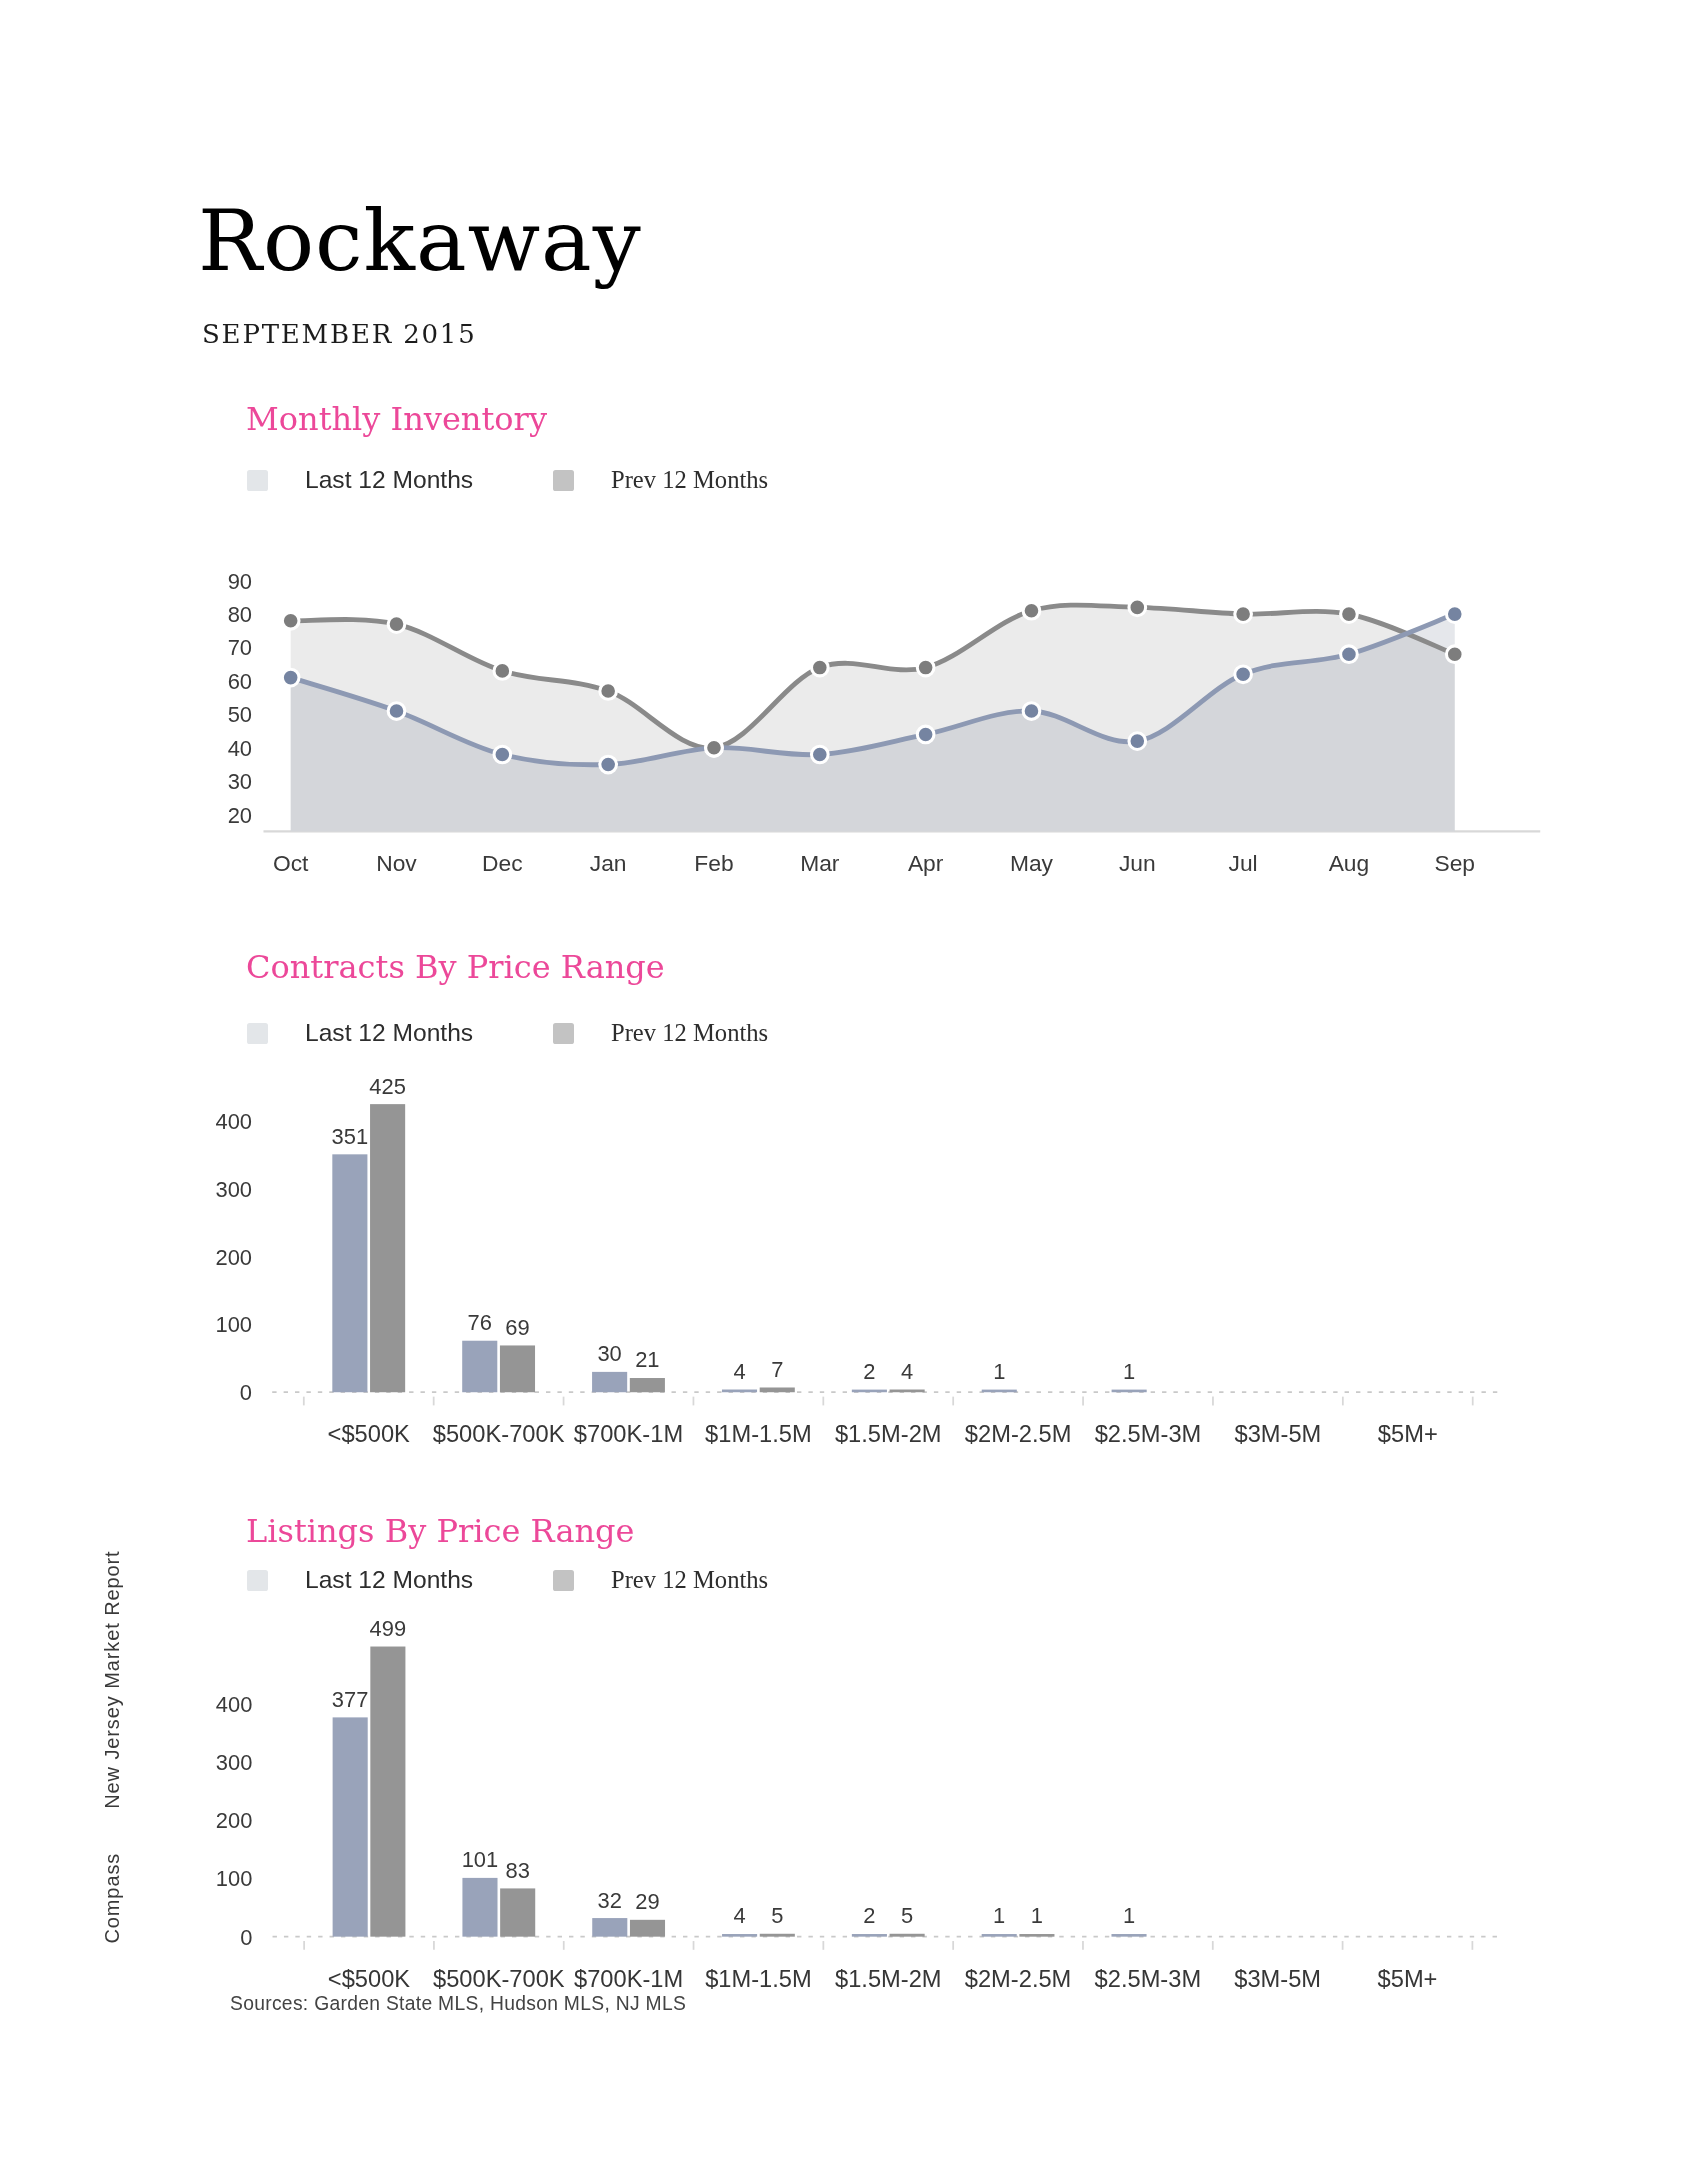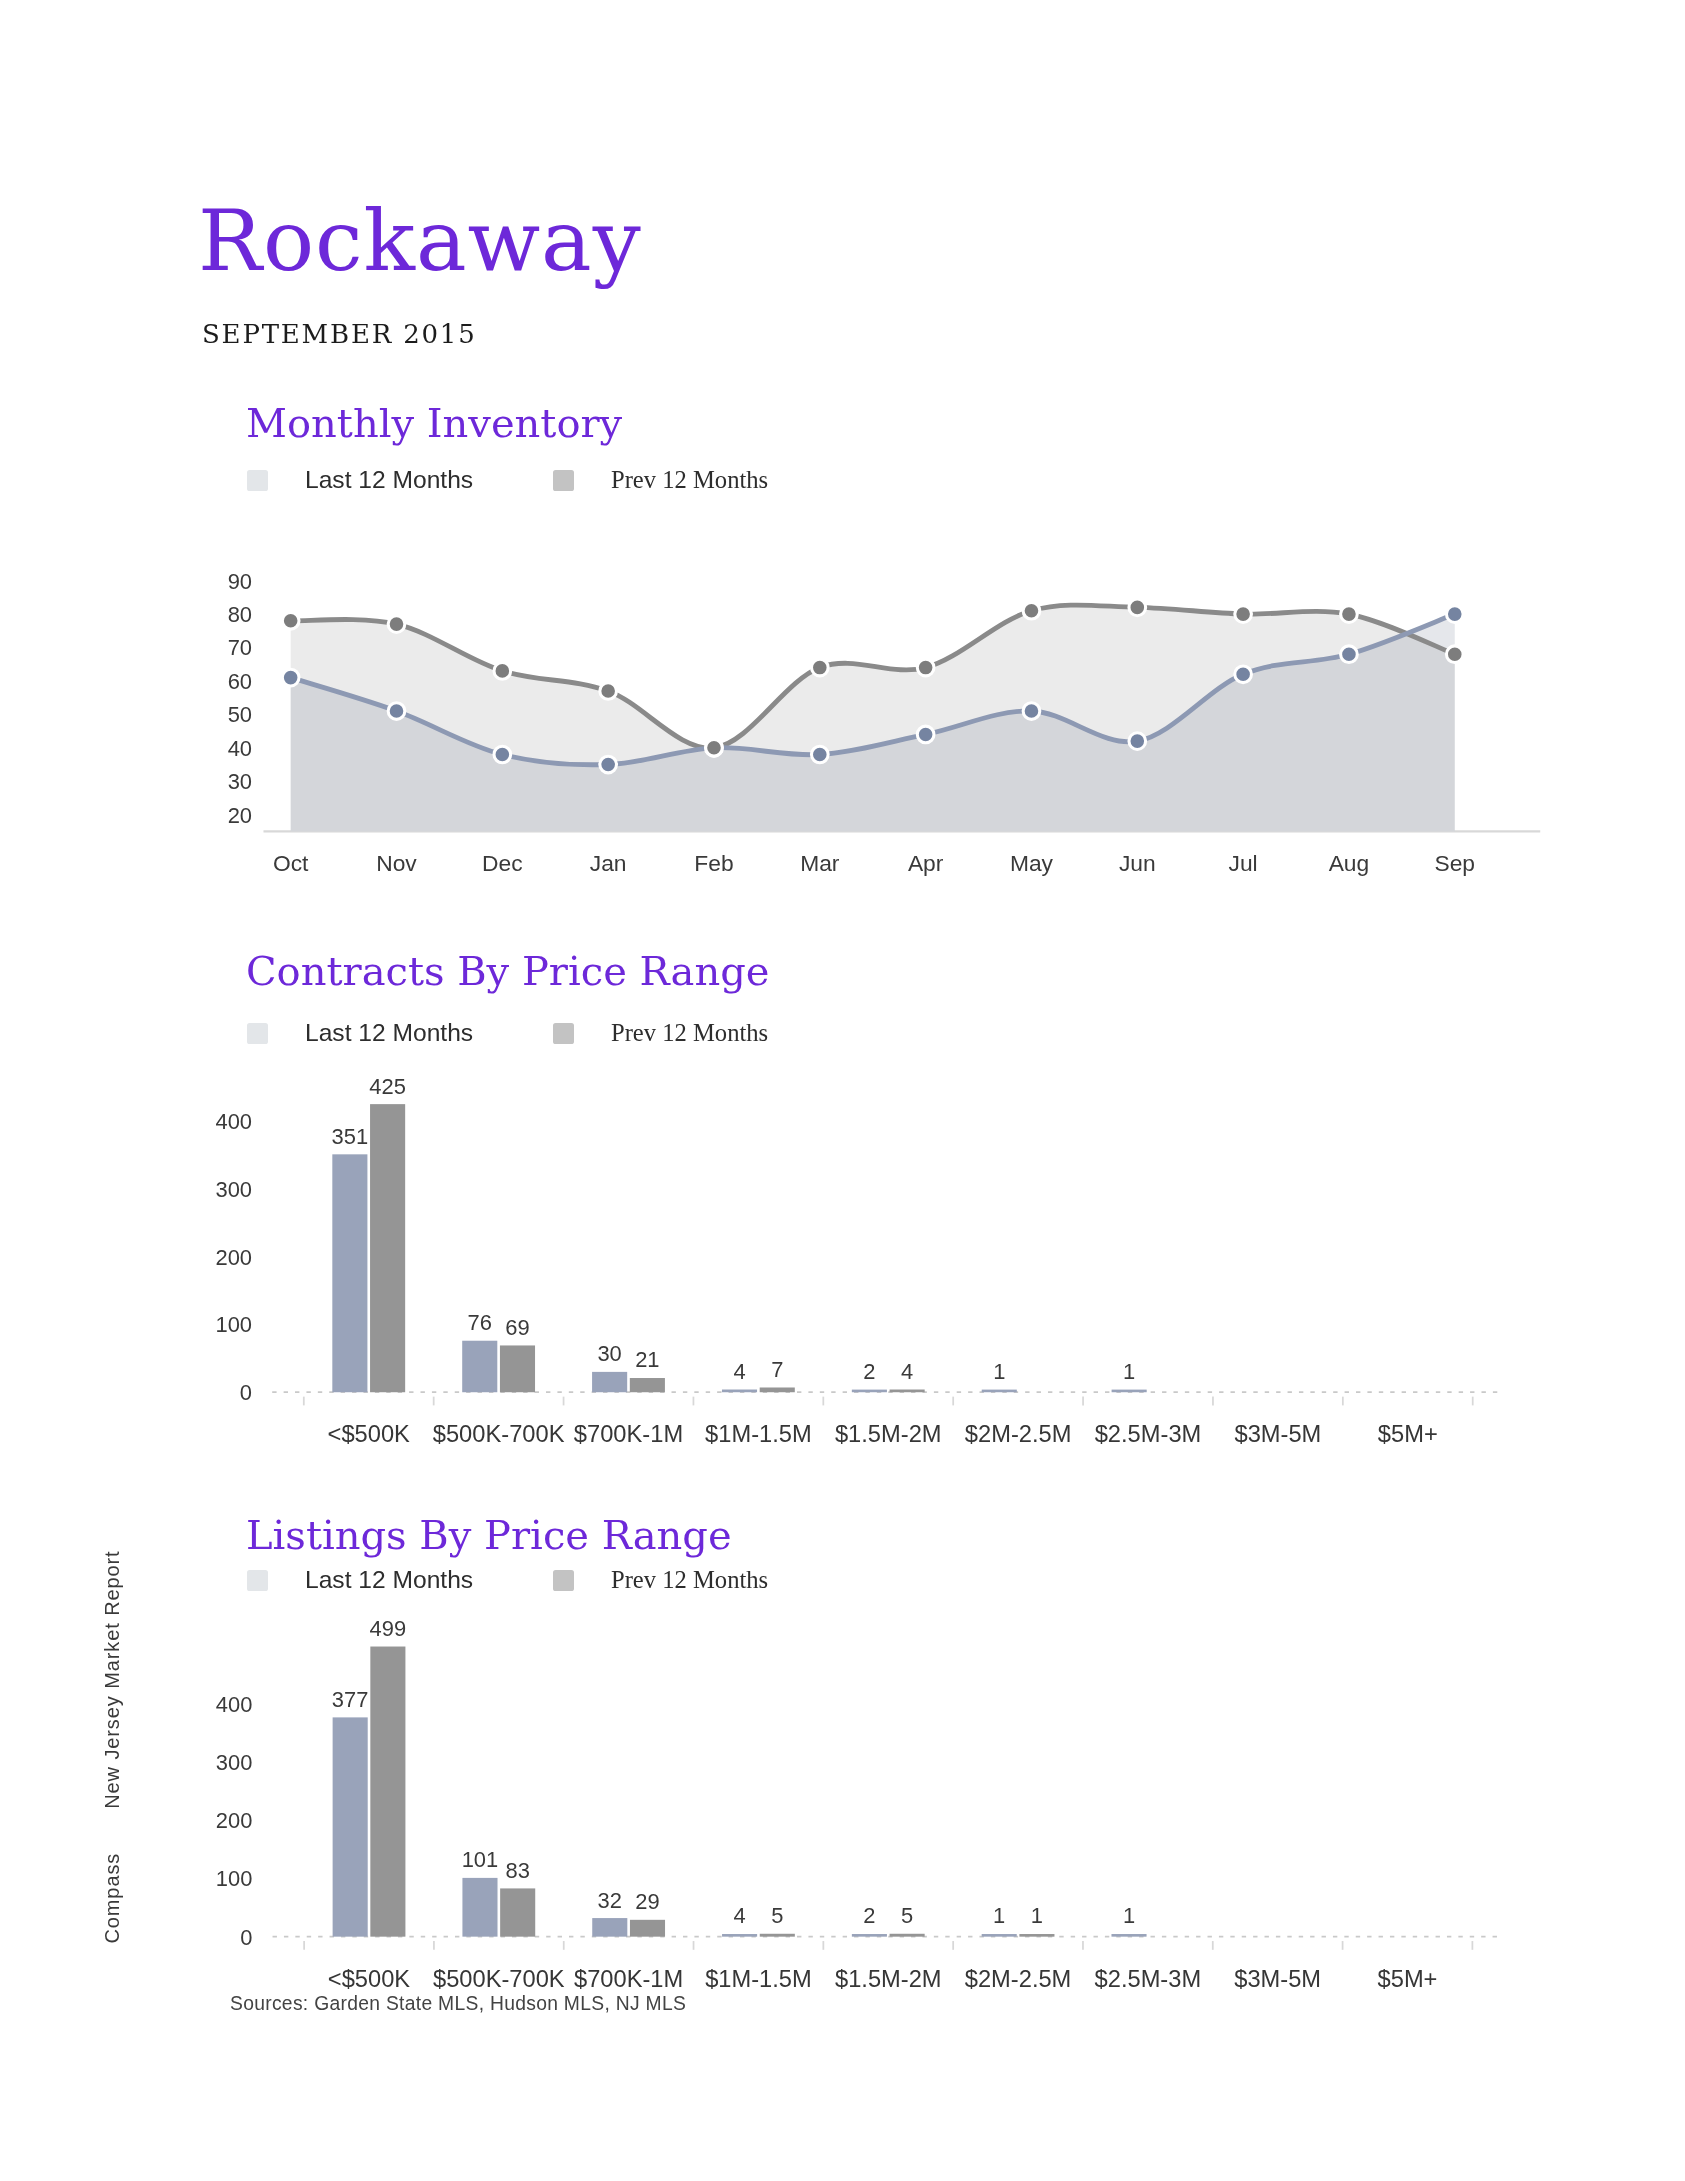--- a/index.html
+++ b/index.html
@@ -1,23 +1,23 @@
 <!DOCTYPE html>
 <html style="font-size:14px"><head>
 <meta charset="utf-8">
 <style>
   html,body{margin:0;padding:0;}
   body{
     width:1685px;height:2181px;position:relative;background:#ffffff;
     font-family:"Liberation Sans", sans-serif;overflow:hidden;
   }
   .serif{font-family:"DejaVu Serif","Liberation Serif",serif;font-weight:400;}
-  #main-title{position:absolute;left:198px;top:198px;font-size:85px;line-height:1;color:#6d28d9;margin:0;letter-spacing:0.9px;}
+  #main-title{position:absolute;left:198px;top:198px;font-size:85px;line-height:1;color:#000000;margin:0;letter-spacing:0.9px;}
   #subtitle{position:absolute;left:202px;top:319px;font-size:26px;color:#1c1c1c;letter-spacing:1.8px;}
-  .section-title{position:absolute;left:246px;font-size:40px;color:#6d28d9;}
+  .section-title{position:absolute;left:246px;font-size:32px;color:#ec4899;}
   #section-title-1{top:400px;}
   #section-title-2{top:948px;}
   #section-title-3{top:1512px;}
   .legend{position:absolute;left:247px;height:26px;width:790px;}
   #legend-1{top:466px;}
   #legend-2{top:1019px;}
   #legend-3{top:1566px;}
   .legend-item{position:absolute;top:0;display:flex;align-items:center;}
   .legend-item.item-last{left:0;}
   .legend-item.item-prev{left:306px;font-family:Liberation Serif, serif;}

